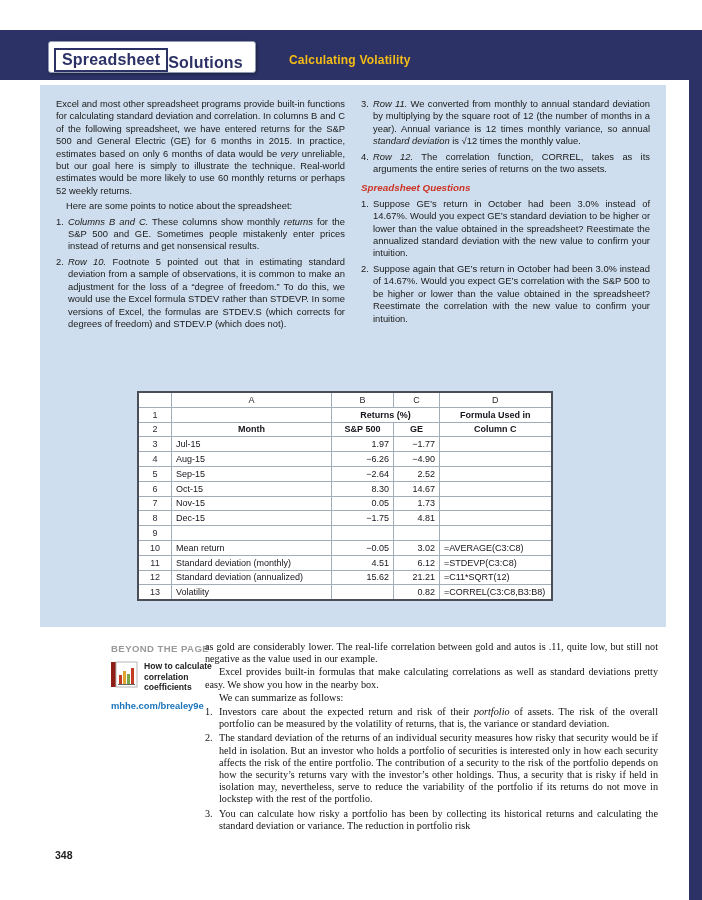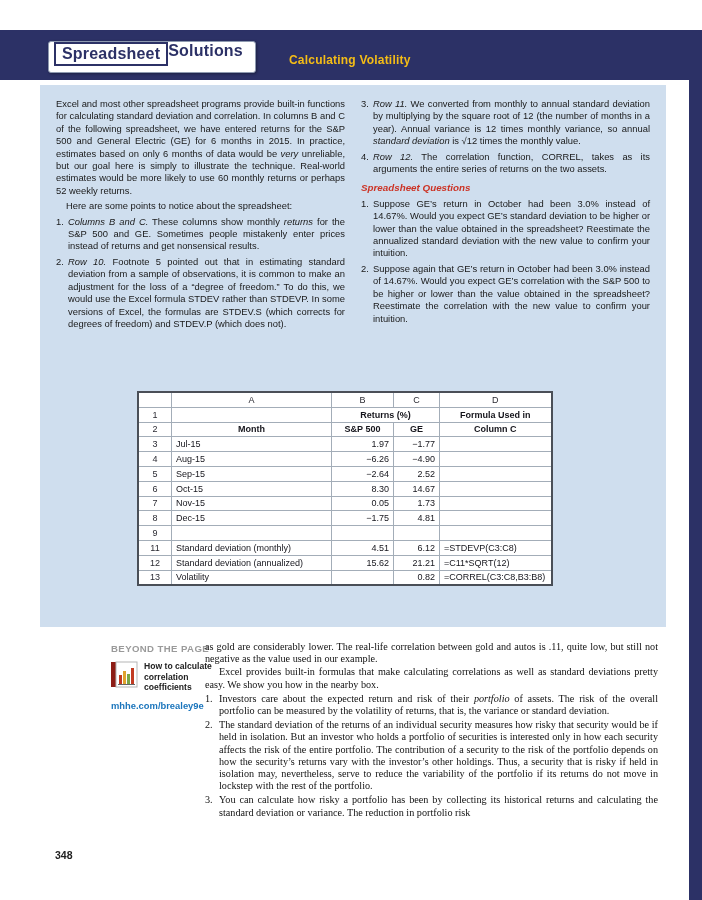--- a/index.html
+++ b/index.html
@@ -5,21 +5,21 @@
   html,body{margin:0;padding:0;background:#e9e9e9;}
   .page{position:relative;width:702px;height:900px;background:#ffffff;overflow:hidden;
         font-family:"Liberation Sans",sans-serif;color:#1a1a1a;margin:0 auto;}
 
   
   .top-band{position:absolute;left:0;top:30px;width:702px;height:50px;background:var(--navy,#2c3166);}
   .side-strip{position:absolute;right:0;top:30px;width:13px;height:870px;background:var(--navy,#2c3166);}
 
   
   .header-box{position:absolute;left:48px;top:41px;height:30px;background:#ffffff;border:1px solid #8e9ab0;
-              border-radius:3px;display:flex;align-items:flex-start;padding:0 12px 0 5px;
+              border-radius:3px;display:flex;align-items:flex-end;padding:0 12px 0 5px;
               box-shadow:1px 1px 3px rgba(0,0,0,.35);}
   .title-1{border:2px solid var(--navy,#2c3166);padding:1px 6px;font-weight:bold;font-size:16px;
            color:var(--navy,#2c3166);letter-spacing:.2px;}
   .title-2{font-weight:bold;font-size:16px;color:var(--navy,#2c3166);margin-left:0;letter-spacing:.2px;}
   .subtitle{position:absolute;left:289px;top:53px;color:var(--gold,#f5bd16);font-weight:bold;font-size:12px;letter-spacing:.2px;}
 
   
   .panel{position:absolute;left:40px;top:85px;width:626px;height:542px;background:var(--panelblue,#cfdeee);}
   .cols{display:flex;gap:16px;padding:13px 16px 0 16px;}
   .col{width:50%;font-size:9.4px;line-height:12.4px;text-align:justify;color:#191919;}
@@ -181,20 +181,27 @@
             <td class="R">−1.75</td>
             <td class="R">4.81</td>
             <td class="L"></td>
           </tr>
           <tr>
             <td class="num">9</td>
             <td class="L"></td>
             <td class="R"></td>
             <td class="R"></td>
             <td class="L"></td>
+          </tr>
+          <tr>
+            <td class="num">10</td>
+            <td class="L">Mean return</td>
+            <td class="R">−0.05</td>
+            <td class="R">3.02</td>
+            <td class="L">=AVERAGE(C3:C8)</td>
           </tr>
           <tr>
             <td class="num">11</td>
             <td class="L">Standard deviation (monthly)</td>
             <td class="R">4.51</td>
             <td class="R">6.12</td>
             <td class="L">=STDEVP(C3:C8)</td>
           </tr>
           <tr>
             <td class="num">12</td>
@@ -227,20 +234,21 @@
         <line x1="7" y1="23.5" x2="24" y2="23.5" stroke="#666" stroke-width="1"></line>
       </svg>
       <div class="beyond-caption">How to calculate correlation coefficients</div>
     </div>
     <div class="beyond-link">mhhe.com/brealey9e</div>
   </div>
 
   <div class="main-text">
     <div class="mt-p">as gold are considerably lower. The real-life correlation between gold and autos is .11, quite low, but still not negative as the value used in our example.</div>
     <div class="mt-p ind">Excel provides built-in formulas that make calculating correlations as well as standard deviations pretty easy. We show you how in the nearby box.</div>
+    <div class="mt-p ind">We can summarize as follows:</div>
     <div class="mt-li">
       <span class="n">1.</span>
       <span class="t">Investors care about the expected return and risk of their <i>portfolio</i> of assets. The risk of the overall portfolio can be measured by the volatility of returns, that is, the variance or standard deviation.</span>
     </div>
     <div class="mt-li">
       <span class="n">2.</span>
       <span class="t">The standard deviation of the returns of an individual security measures how risky that security would be if held in isolation. But an investor who holds a portfolio of securities is interested only in how each security affects the risk of the entire portfolio. The contribution of a security to the risk of the portfolio depends on how the security’s returns vary with the investor’s other holdings. Thus, a security that is risky if held in isolation may, nevertheless, serve to reduce the variability of the portfolio if its returns do not move in lockstep with the rest of the portfolio.</span>
     </div>
     <div class="mt-li">
       <span class="n">3.</span>

